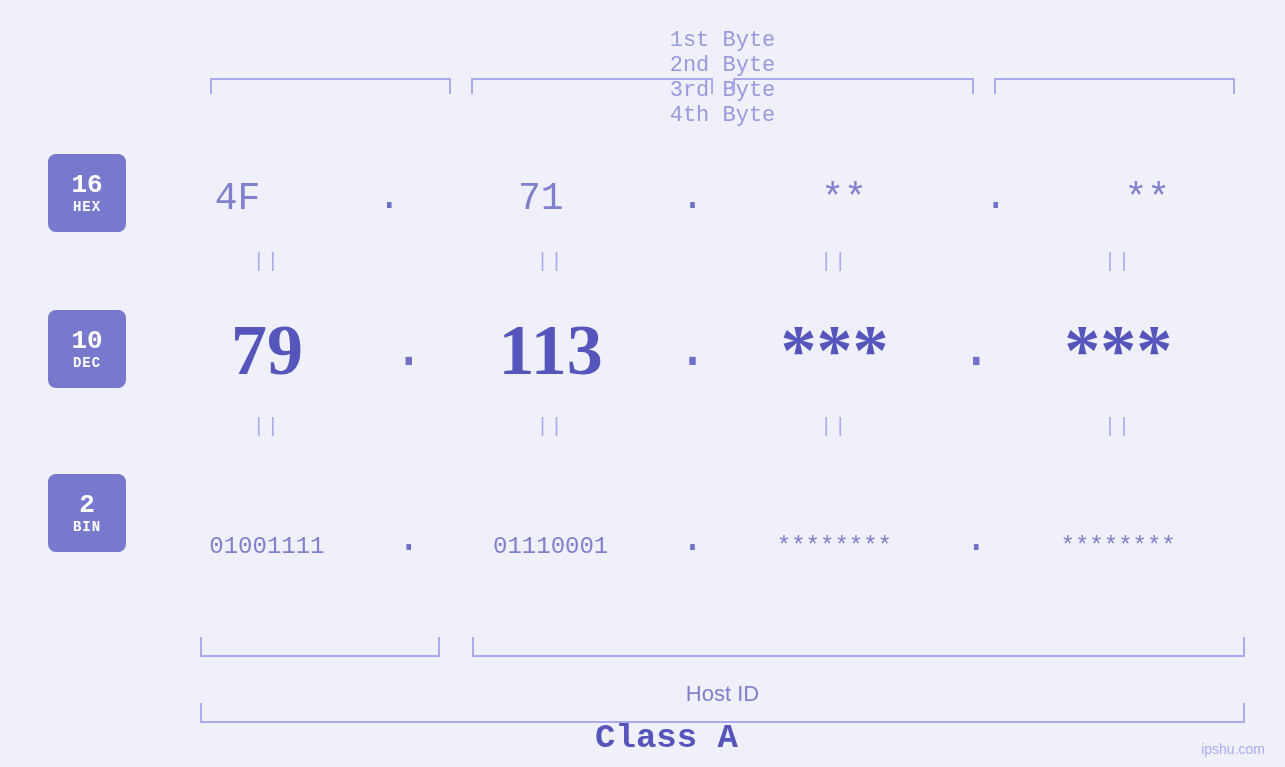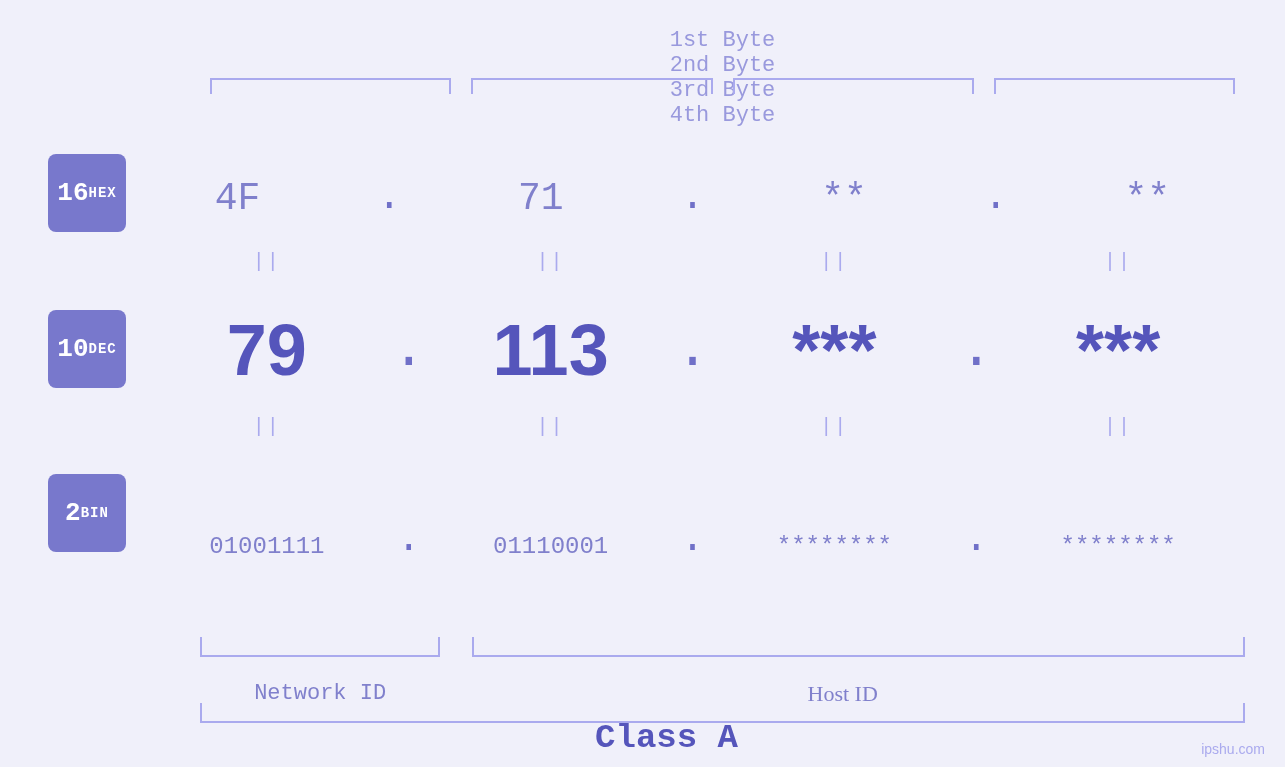--- a/index.html
+++ b/index.html
@@ -27,21 +27,21 @@
     
     
 
     .badge {
       background: #7878cc;
       color: #fff;
       border-radius: 8px;
       width: 78px;
       height: 78px;
       display: flex;
-      flex-direction: row;
+      flex-direction: column;
       align-items: center;
       justify-content: center;
       position: absolute;
       left: 48px;
       font-weight: bold;
     }
 
     .badge-num {
       font-size: 26px;
       line-height: 1.1;
@@ -178,21 +178,21 @@
       text-align: center;
       flex: 1;
       display: flex;
       align-items: center;
       justify-content: center;
     }
 
     .val-dec {
       color: #5555bb;
       font-size: 72px;
-      font-family: Liberation Sans, sans-serif;
+      font-family: Liberation Serif, serif;
       font-weight: bold;
       text-align: right;
       flex: 1;
       display: flex;
       align-items: center;
       justify-content: center;
     }
 
     .val-bin {
       color: #8080cc;
@@ -264,21 +264,21 @@
       color: #8080cc;
       font-size: 22px;
       font-family: 'Courier New', Courier, monospace;
     }
 
     .label-host {
       flex: 1;
       text-align: center;
       color: #8080cc;
       font-size: 22px;
-      font-family: Liberation Serif, serif;
+      font-family: Liberation Sans, sans-serif;
     }
 
     
     .big-bottom-bracket {
       position: absolute;
       bottom: 44px;
       left: 200px;
       right: 40px;
       height: 20px;
       border-bottom: 2px solid #aaaaee;
@@ -395,21 +395,20 @@
     </div>
 
   </div>
 
   <div class="bottom-bracket-area">
     <div class="bottom-bracket-network"></div>
     <div class="bottom-bracket-host"></div>
   </div>
 
   <div class="labels-row">
-    <div class="label-network">Network ID</div>
     <div class="label-host">Host ID</div>
   </div>
 
   <div class="big-bottom-bracket"></div>
 
   <div class="class-label">Class A</div>
 
   <div class="watermark">ipshu.com</div>
 
 </div>

